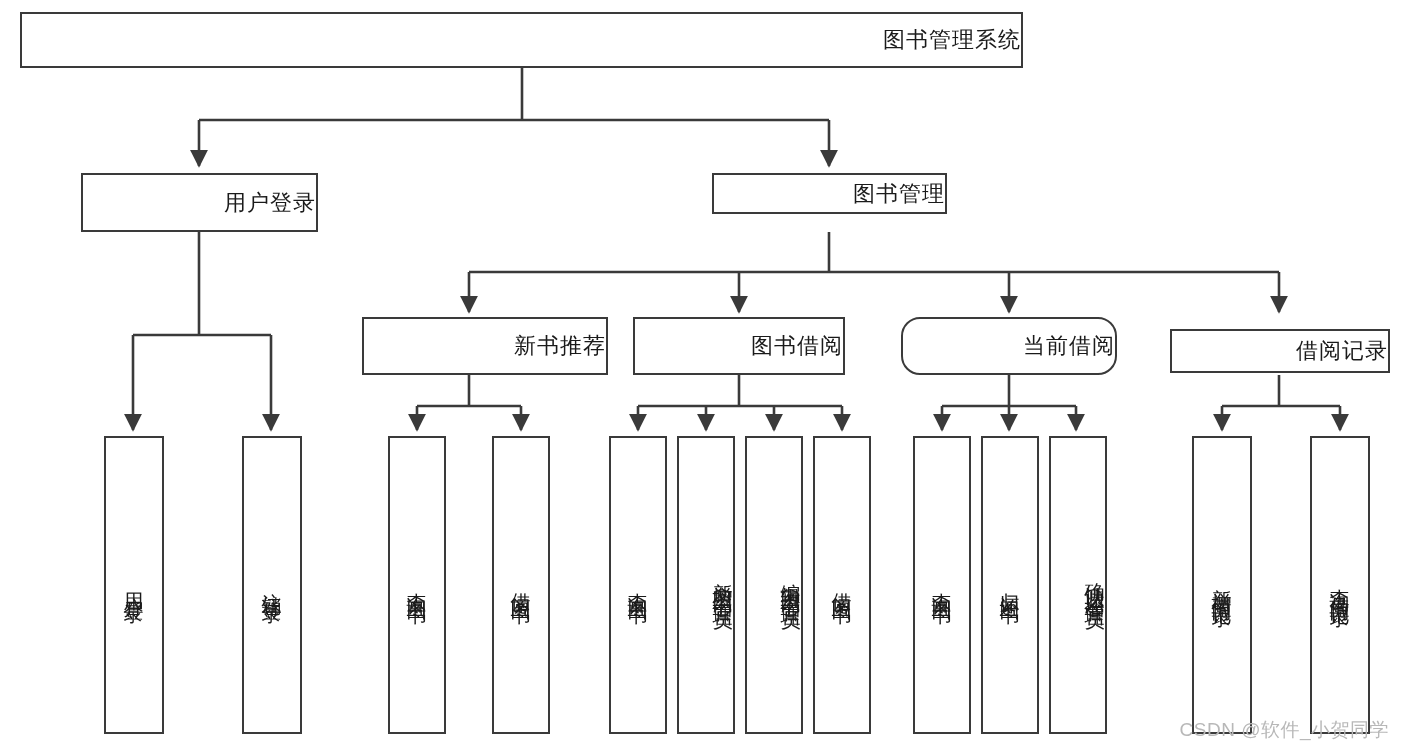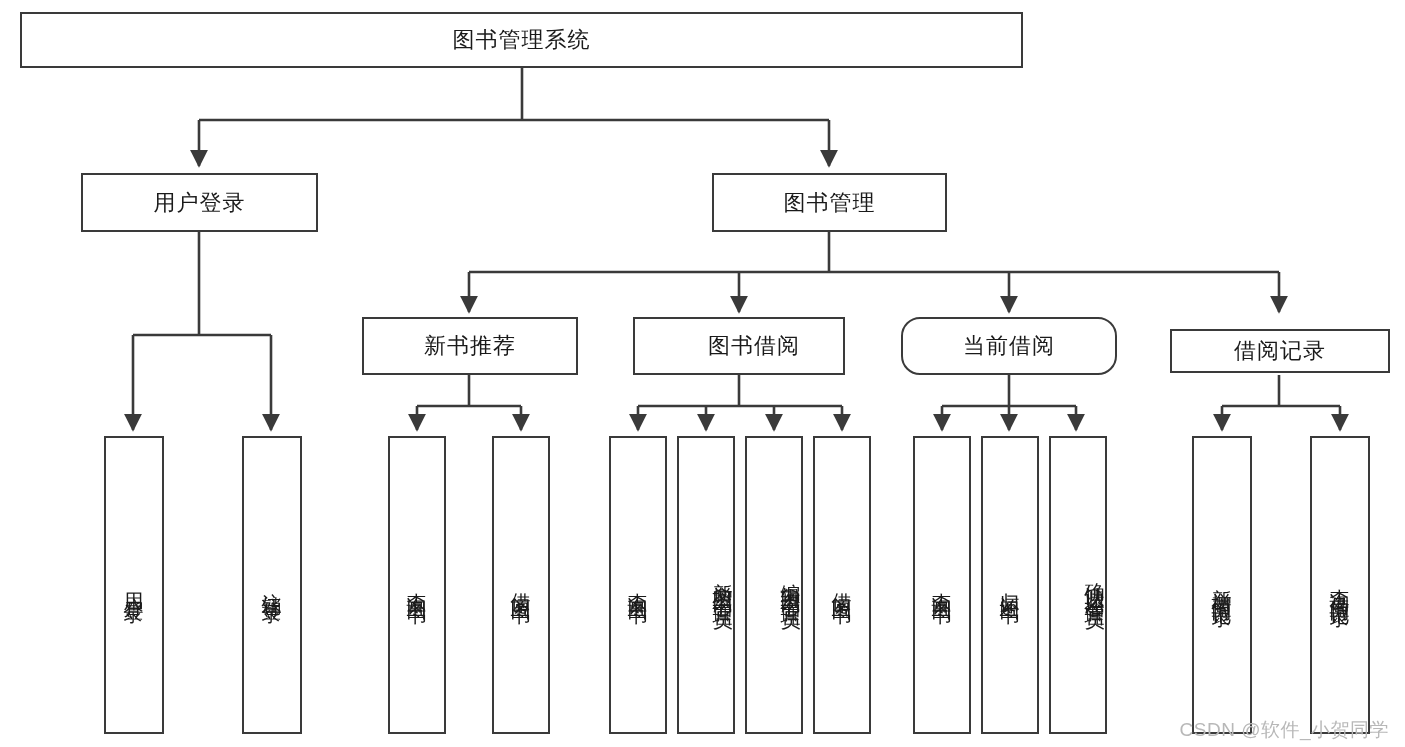--- a/index.html
+++ b/index.html
@@ -24,21 +24,21 @@
     width: 1405px;
     height: 747px;
   }
   .node {
     position: absolute;
     box-sizing: border-box;
     border: 2px solid #3a3a3a;
     background: #ffffff;
     display: flex;
     align-items: center;
-    justify-content: center;
+    justify-content: flex-end;
     color: #1a1a1a;
   }
   .node.h {
     font-size: 22px;
     letter-spacing: 1px;
   }
   .node.v {
     writing-mode: vertical-rl;
     text-orientation: upright;
     font-size: 20px;
@@ -124,25 +124,25 @@
     </g>
   </svg>
 
   <div class="node h" style="left:20px; top:12px; width:1003px; height:56px;">
     <span class="lbl">图书管理系统</span>
   </div>
 
   <div class="node h" style="left:81px; top:173px; width:237px; height:59px;">
     <span class="lbl">用户登录</span>
   </div>
-  <div class="node h" style="left:712px; top:173px; width:235px; height:59px;">
+  <div class="node h" style="left:712px; top:173px; width:235px; height:41px;">
     <span class="lbl">图书管理</span>
   </div>
 
-  <div class="node h" style="left:362px; top:317px; width:216px; height:58px;">
+  <div class="node h" style="left:362px; top:317px; width:246px; height:58px;">
     <span class="lbl">新书推荐</span>
   </div>
   <div class="node h" style="left:633px; top:317px; width:212px; height:58px;padding-left:30px;">
     <span class="lbl">图书借阅</span>
   </div>
   <div class="node h" style="left:901px; top:317px; width:216px; height:58px;border-radius:19px;">
     <span class="lbl">当前借阅</span>
   </div>
   <div class="node h" style="left:1170px; top:317px; width:220px; height:44px;margin-top:12px;">
     <span class="lbl">借阅记录</span>

